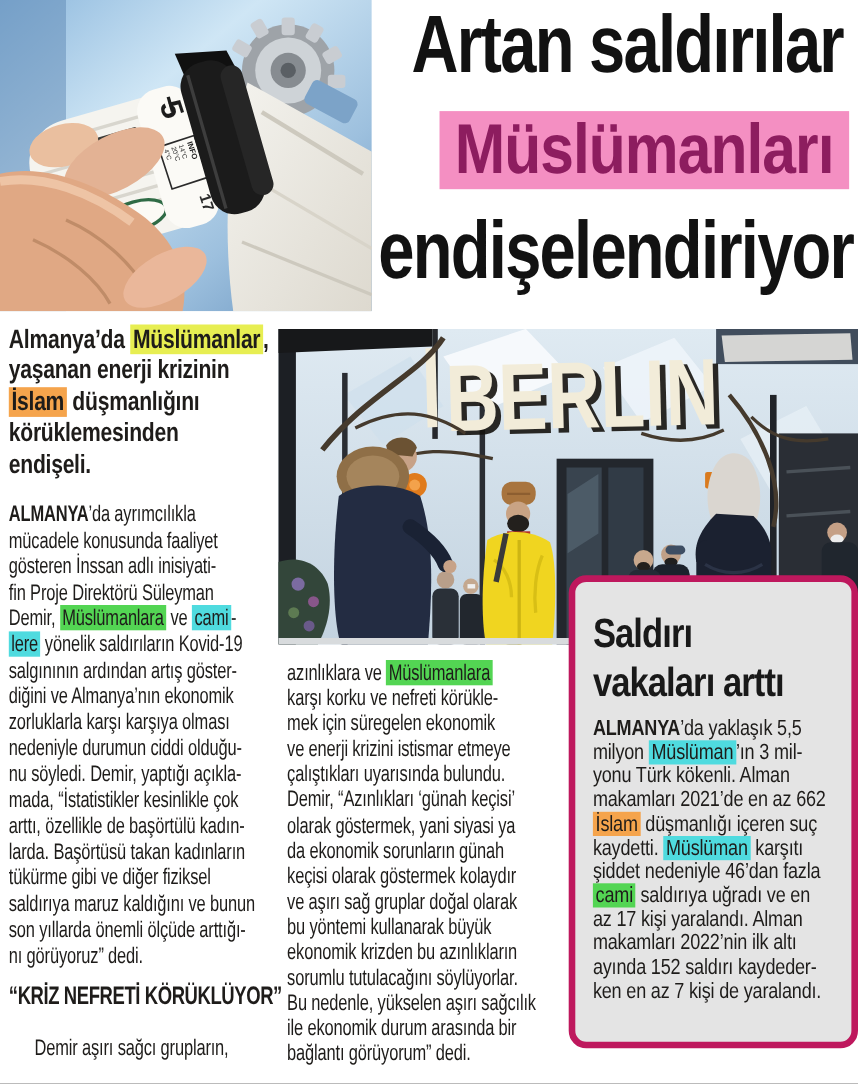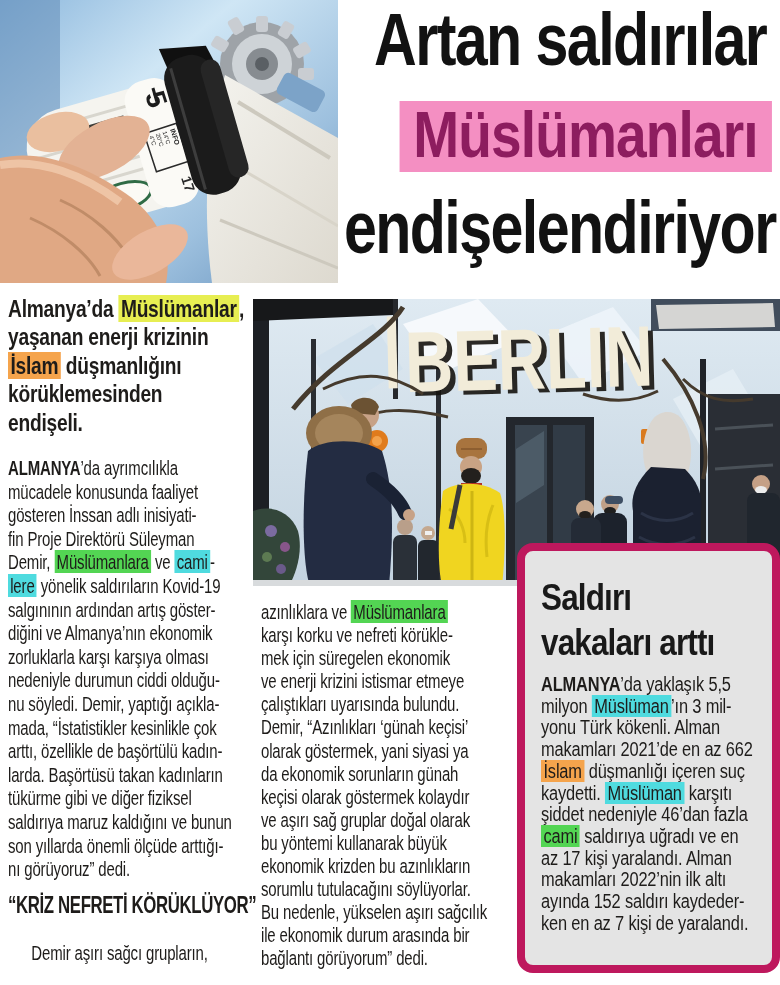--- a/index.html
+++ b/index.html
@@ -51,22 +51,22 @@
   }
   .col2{
     position:absolute;left:261px;top:600px;width:354px;z-index:3;
     transform:scaleX(.73);transform-origin:0 0;
     font-size:20.5px;line-height:23.1px;letter-spacing:-0.2px;
   }
   .subhead{margin-top:13px;font-weight:700;font-size:23px;letter-spacing:-0.5px;white-space:nowrap;}
   .closing-line{margin-top:24px;text-indent:32px;white-space:nowrap;}
   
   .sidebar{
-    position:absolute;left:517px;top:543px;width:263px;height:430px;z-index:5;
-    background:var(--sidebar-bg);border:8px solid #be185d;border-radius:16px;box-sizing:border-box;
+    position:absolute;left:517px;top:523px;width:263px;height:430px;z-index:5;
+    background:var(--sidebar-bg);border:6px solid #be185d;border-radius:16px;box-sizing:border-box;
   }
   .sidebar-title{
     margin:24px 0 0 16px;font-weight:700;font-size:37px;line-height:45px;
     letter-spacing:-1px;white-space:nowrap;transform:scaleX(.85);transform-origin:0 0;color:#191919;
   }
   .sidebar-body{
     margin:9px 0 0 16px;width:280px;transform:scaleX(.82);transform-origin:0 0;
     font-size:20px;line-height:21.7px;letter-spacing:-0.2px;
   }
 </style>

